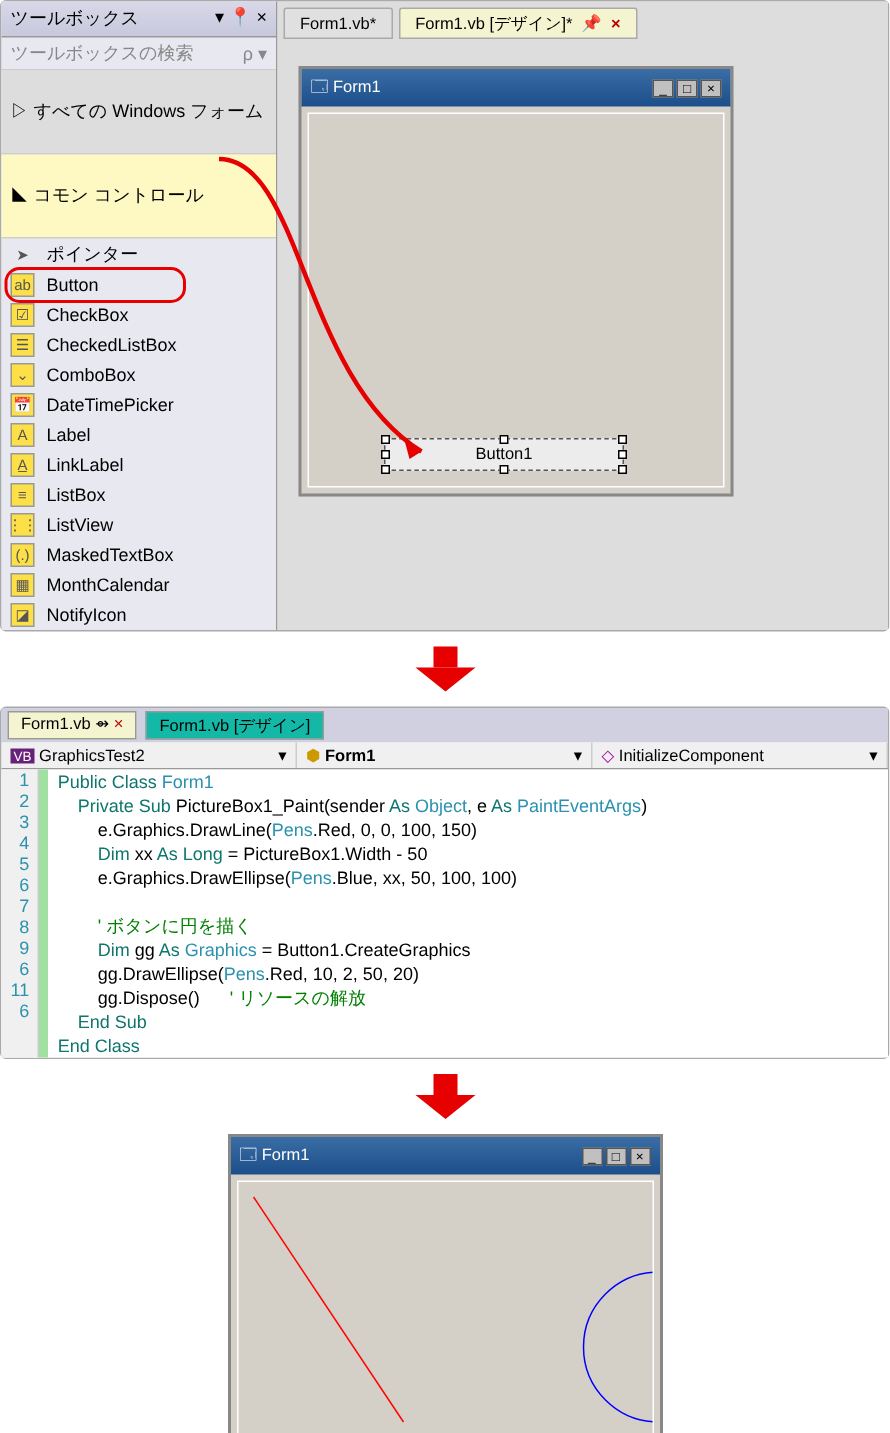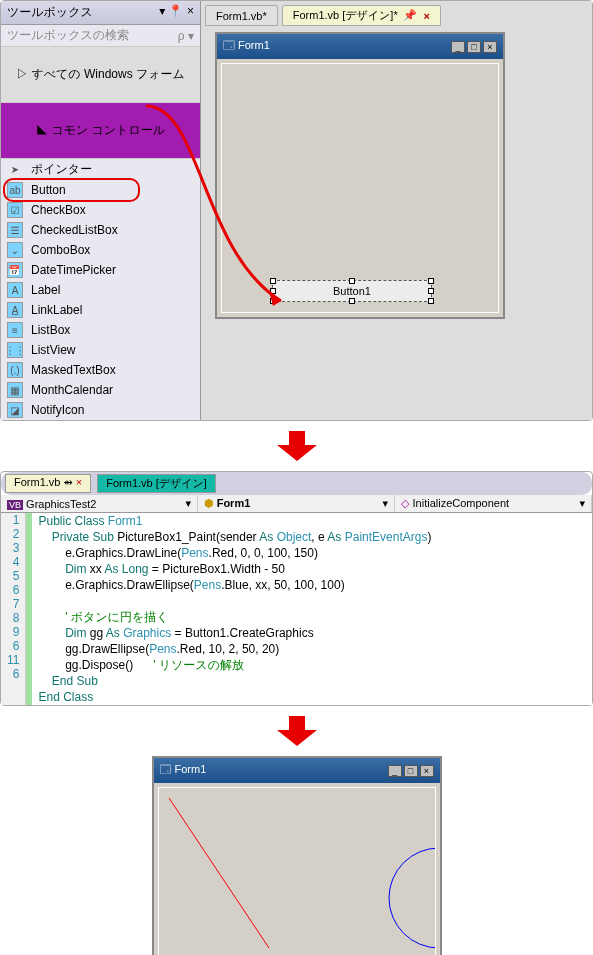--- a/index.html
+++ b/index.html
@@ -1,49 +1,49 @@
 <!DOCTYPE html>
 <html><head>
 <meta charset="utf-8">
 <style>
   * { box-sizing: border-box; margin: 0; padding: 0; font-family: "MS UI Gothic", "Meiryo", sans-serif; }
   body { background: #fff; width: 593px; }
 
   
   .panel1 { display: flex; border: 1px solid #aaa; background: #eee; border-radius: 4px; }
-  .toolbox { width: 200px; background: #e8e8f0; border-right: 1px solid #999; font-size: 12px; text-align: center; }
+  .toolbox { width: 184px; background: #e8e8f0; border-right: 1px solid #999; font-size: 12px; }
   .toolbox-header { background: linear-gradient(#d8d8e8,#c8c8dd); padding: 3px 6px; border-bottom: 1px solid #999; font-size: 12px; display: flex; justify-content: space-between; }
   .toolbox-search { padding: 2px 6px; color: #888; border-bottom: 1px solid #ccc; display: flex; justify-content: space-between; align-items: center; }
   .toolbox-group { padding: 19px 6px; background: #ddd; border-bottom: 1px solid #ccc; }
   .toolbox-item { display: flex; align-items: center; padding: 2px 6px; }
-  .toolbox-item .glyph { width: 16px; height: 16px; margin-right: 8px; display: inline-flex; align-items:center; justify-content:center; font-size:10px; color: #555; border:1px solid #999; background:#7dd3fc; }
+  .toolbox-item .glyph { width: 16px; height: 16px; margin-right: 8px; display: inline-flex; align-items:center; justify-content:center; font-size:10px; color: #555; border:1px solid #999; background:#fde047; }
   .toolbox-item.pointer .glyph { border:none; background:none; }
   .circled { position: relative; }
   .circled::after { content:""; position:absolute; left:2px; right:60px; top:-2px; bottom:-2px; border:2px solid #e60000; border-radius:10px; pointer-events:none; }
   .designer-area { flex:1; background:#ddd; padding: 4px; }
-  .tabs { display:flex; gap:4px; margin-bottom:6px; }
+  .tabs { display:flex; gap:4px; margin-bottom:18px; }
   .tab { background:#f4f4d0; border:1px solid #aaa; padding:2px 10px; font-size:11px; border-radius:2px 2px 0 0; display:flex; align-items:center; gap:6px; }
   .tab.inactive { background:#e0e0e0; }
   .tab-close { color:#b00; font-weight:bold; }
   .form-window { background:#d4d0c8; border:2px solid #888; width:290px; margin-left:10px; }
   .titlebar { background:linear-gradient(#3a6ea5,#1c4e8a); color:#fff; padding:3px 6px; font-size:11px; display:flex; align-items:center; justify-content:space-between; }
   .titlebar-btns { display:flex; gap:2px; }
   .titlebar-btn { width:14px; height:12px; background:#c0c0c0; border:1px solid #555; font-size:9px; text-align:center; line-height:10px; color:#000; }
   .form-body { background:#d4d0c8; height:250px; border:1px solid #fff; margin:4px; position:relative; }
   .sel-button { position:absolute; left:50px; bottom:10px; width:160px; height:22px; border:1px dashed #555; background:#ececec; font-size:11px; text-align:center; line-height:20px; }
   .handle { position:absolute; width:6px; height:6px; background:#fff; border:1px solid #000; }
 
   
   .big-arrow { width:40px; height:30px; margin:10px auto; position:relative; }
   .big-arrow::before { content:""; position:absolute; left:12px; top:0; width:16px; height:14px; background:#e60000; }
   .big-arrow::after { content:""; position:absolute; left:0; top:14px; border-left:20px solid transparent; border-right:20px solid transparent; border-top:16px solid #e60000; }
 
   
   .panel2 { border:1px solid #aaa; border-radius:4px; font-size:12px; }
-  .code-tabs { background:#d0d0e0; padding:2px 4px; display:flex; gap:6px; font-size:11px;border-radius:10px; }
+  .code-tabs { background:#d0d0e0; padding:2px 4px; display:flex; gap:6px; font-size:11px; }
   .code-tab { background:#f4f4d0; padding:1px 8px; border:1px solid #999; }
   .code-tab.inactive { background:#14b8a6; }
   .code-dropdowns { display:flex; border-bottom:1px solid #999; background:#f0f0f0; }
   .code-dd { flex:1; padding:2px 6px; border-right:1px solid #ccc; font-size:11px; display:flex; align-items:center; gap:4px; justify-content:space-between; }
   .code-body { display:flex; background:#fff; font-family:"Consolas","Courier New",monospace; font-size:12px; }
   .gutter { background:#f0f0f0; color:#2b91af; text-align:right; padding:0 6px; border-right:1px solid #ccc; }
   .code-lines { padding-left:6px; white-space:pre; line-height:16px; }
   .kw { color:#0f766e; }
   .type { color:#2b91af; }
   .cmt { color:#008000; }
@@ -73,21 +73,21 @@
       </span>
     </div>
     <div class="toolbox-search">
       <span>ツールボックスの検索</span>
       <span>ρ ▾</span>
     </div>
     <div class="toolbox-group">
       <span>▷</span>
       <span>すべての Windows フォーム</span>
     </div>
-    <div class="toolbox-group" style="background:#a21caf;">
+    <div class="toolbox-group" style="background:#fef9c3;">
       <span>◣</span>
       <span>コモン コントロール</span>
     </div>
     <div id="toolbox-items">
         <div class="toolbox-item pointer">
           <span class="glyph">➤</span>
           <span>ポインター</span>
         </div>
         <div class="toolbox-item circled">
           <span class="glyph">ab</span>

